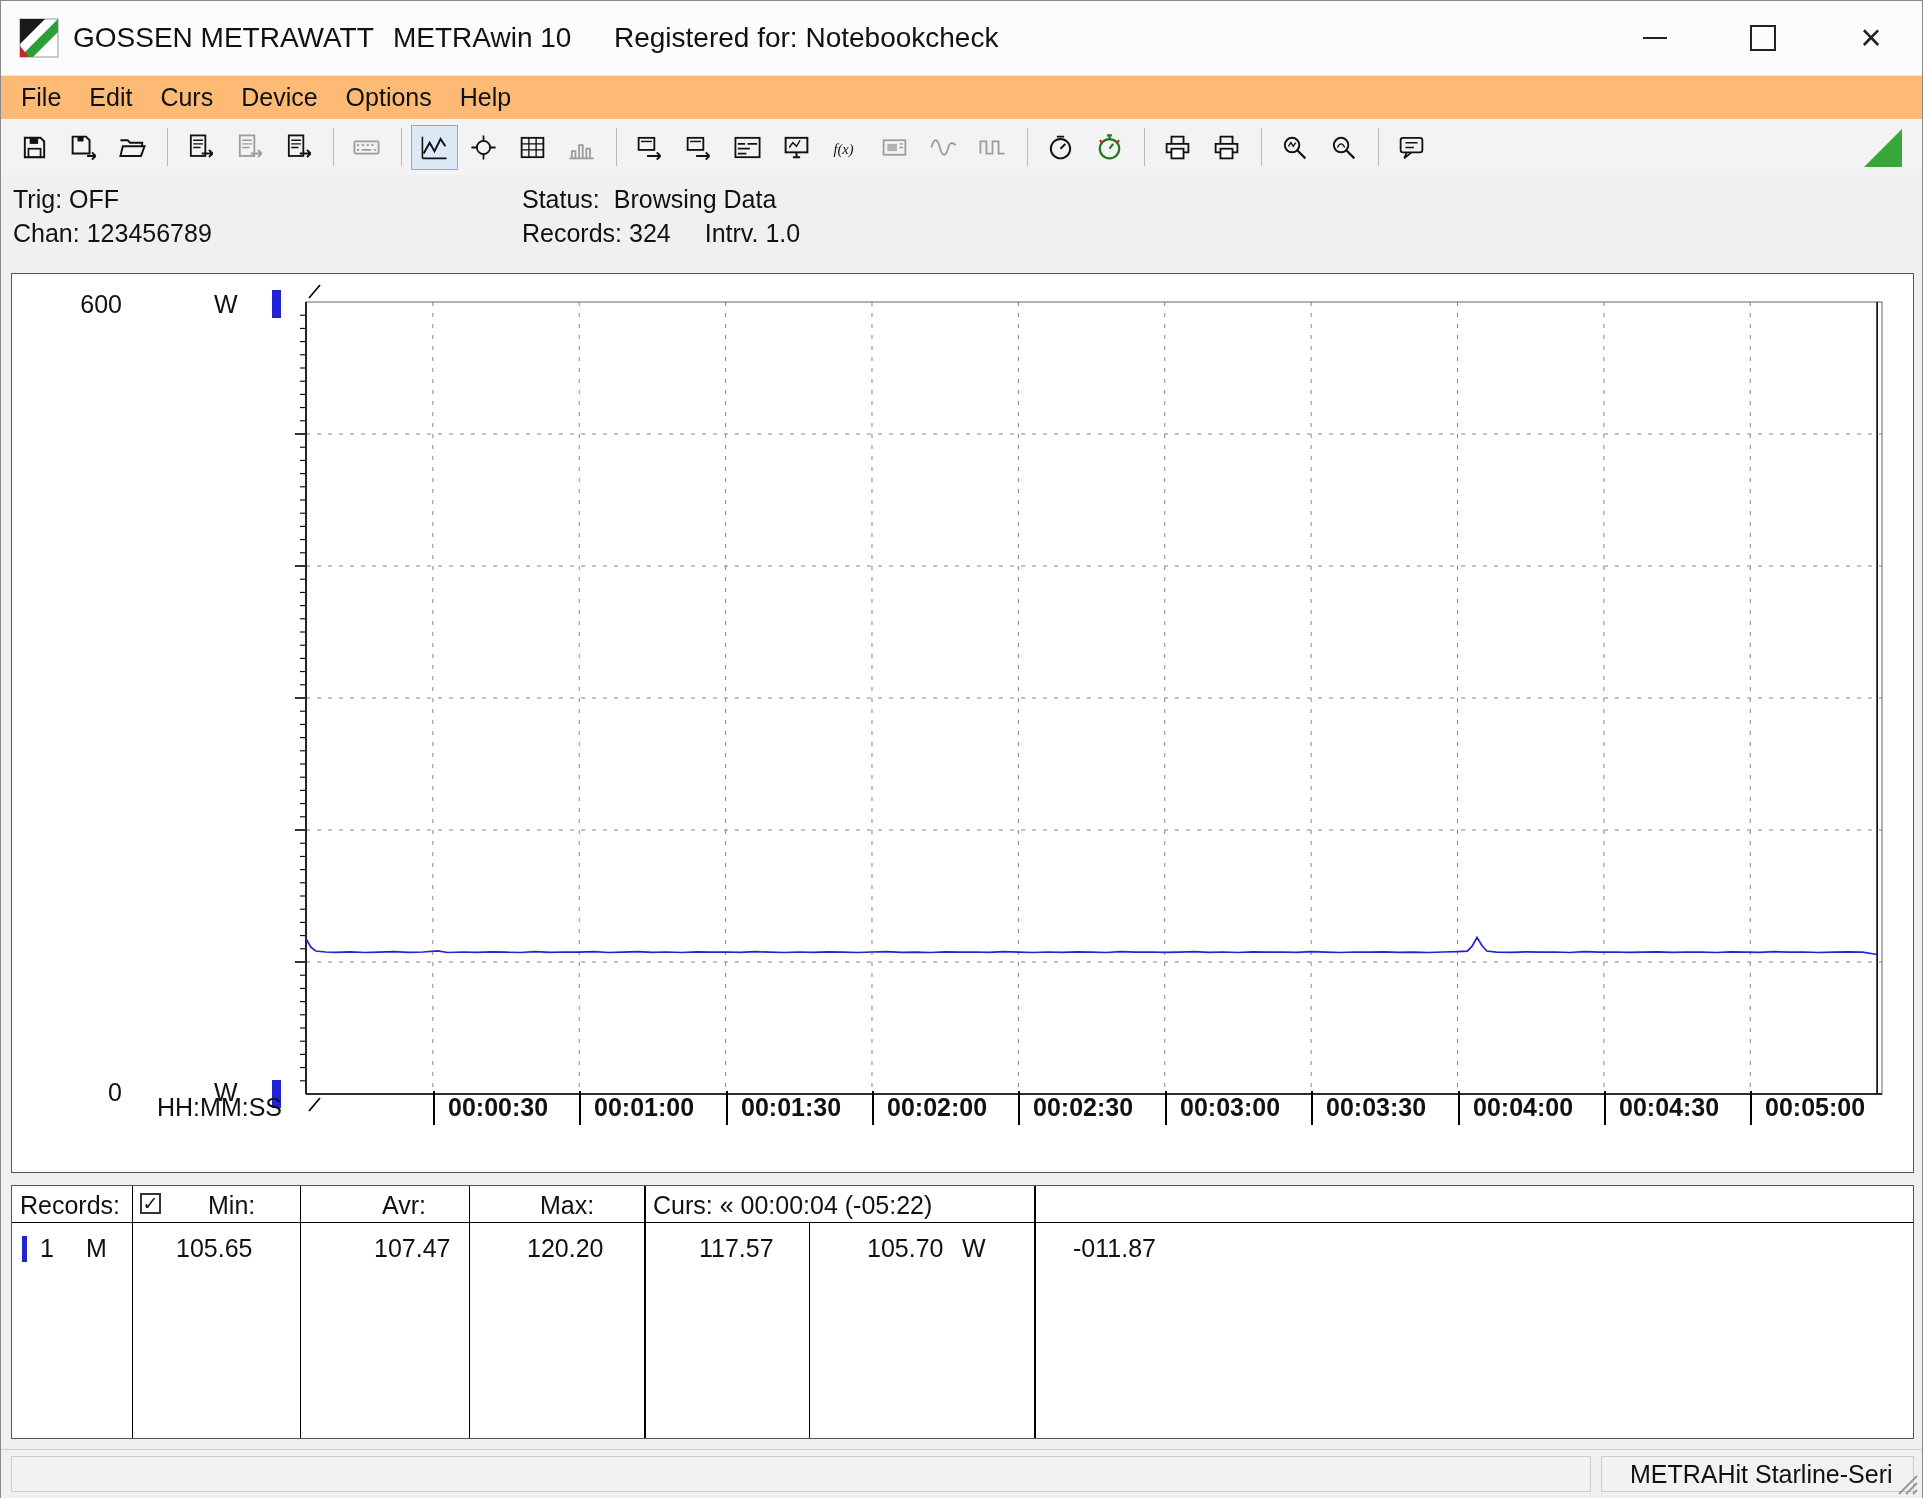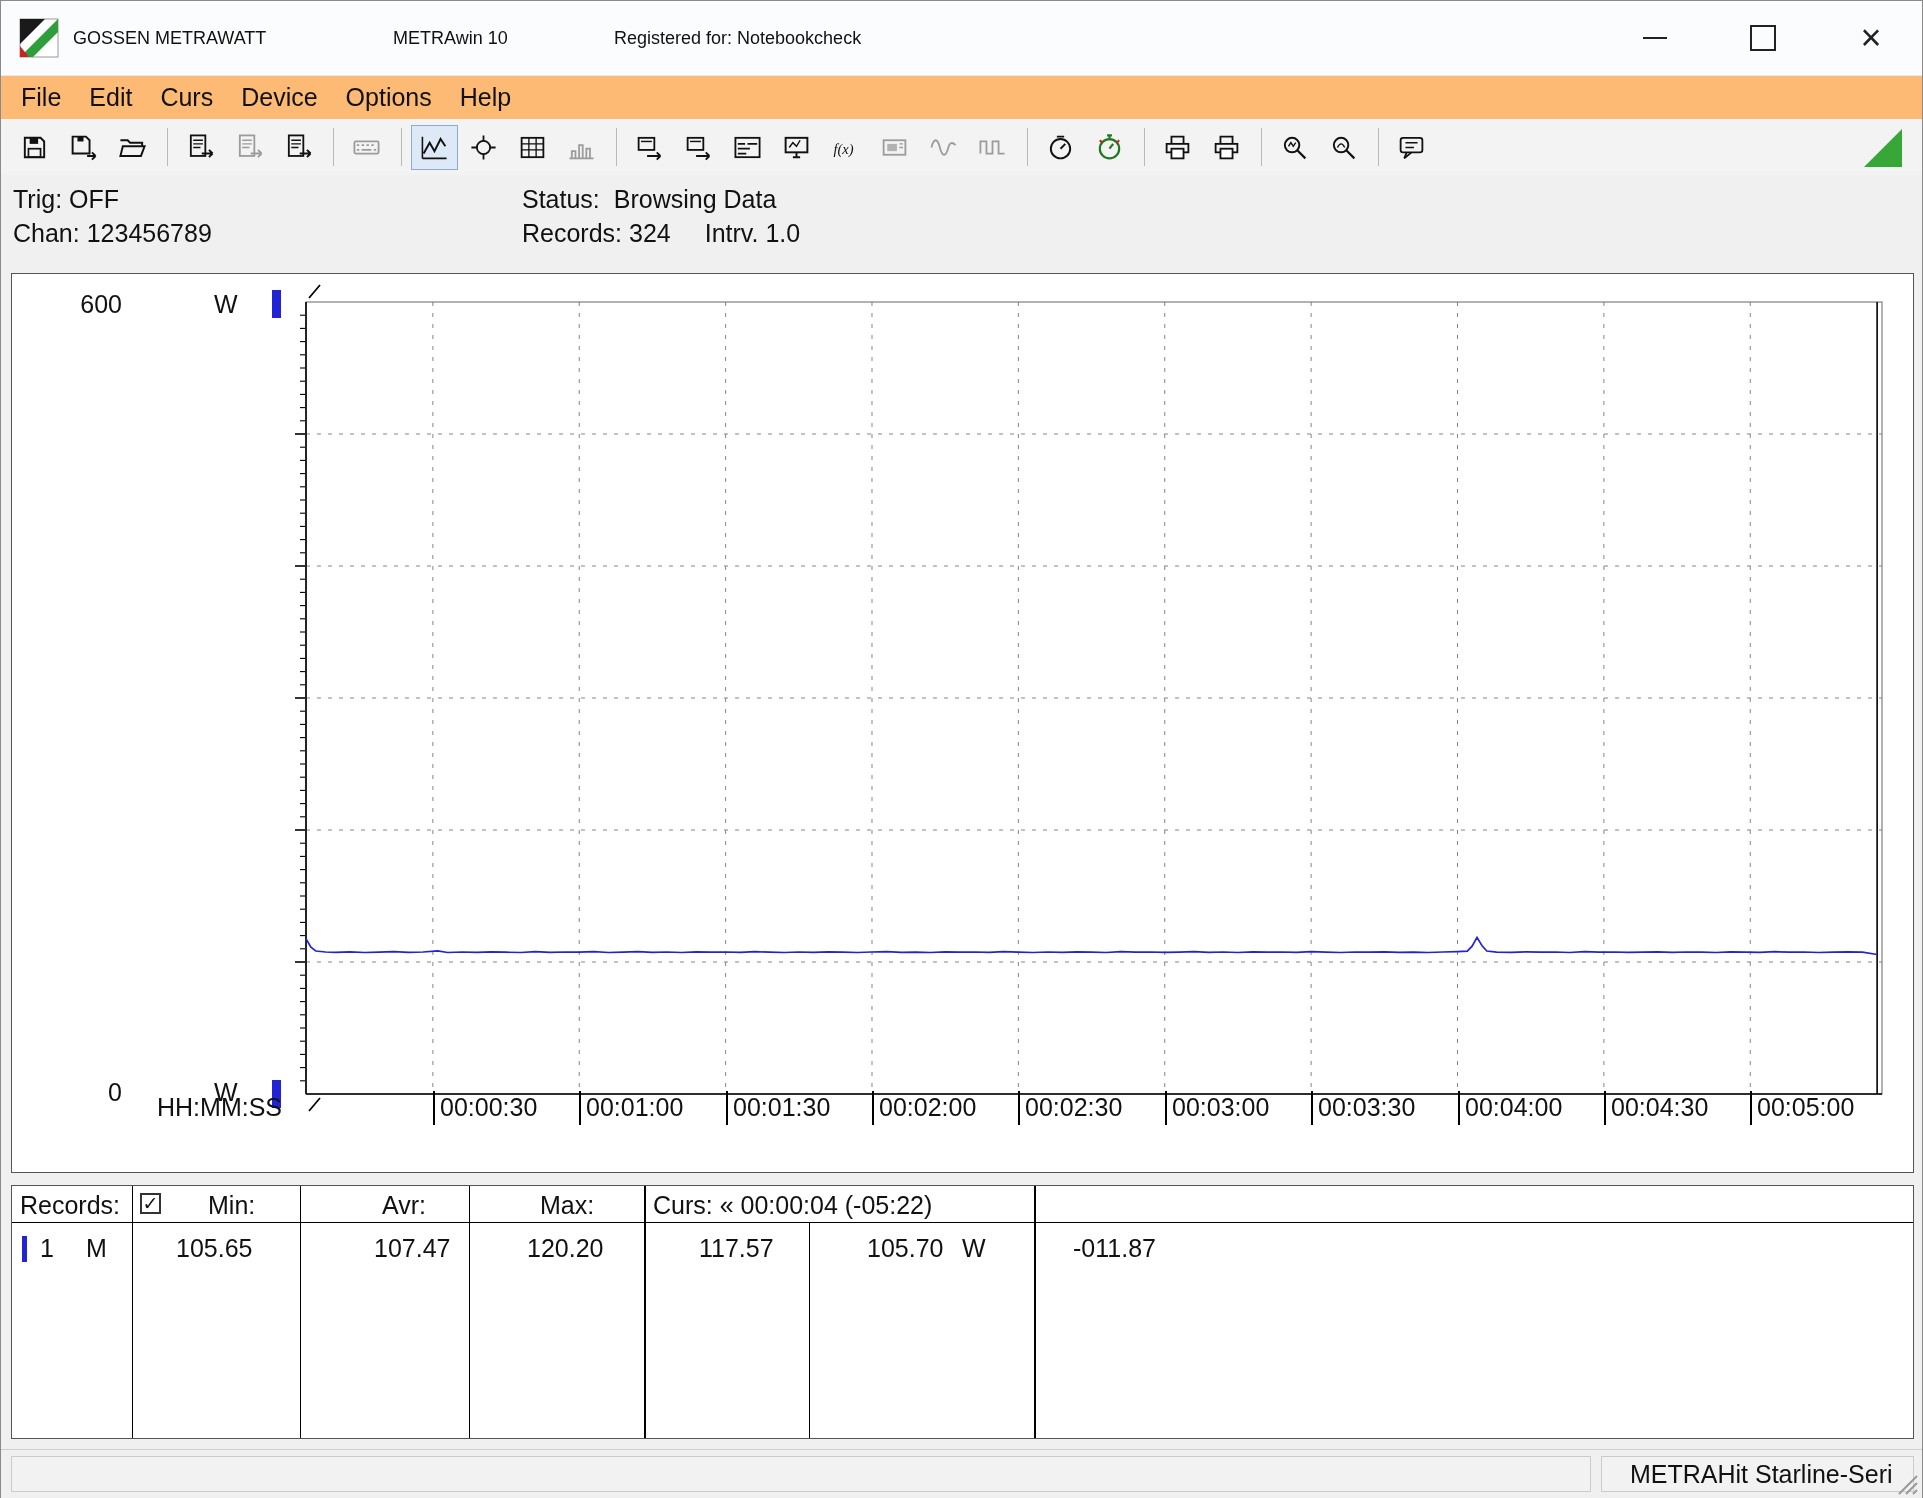--- a/index.html
+++ b/index.html
@@ -1,21 +1,21 @@
 <!DOCTYPE html>
 <html><head>
 <meta charset="utf-8">
 <style>
   html,body{margin:0;padding:0;overflow:hidden;}
   body{width:1923px;height:1498px;position:relative;font-family:"Liberation Sans",sans-serif;color:#111;background:#f0f0f0;}
   #window{position:absolute;inset:0;border:1px solid #8a8a8a;box-sizing:border-box;background:#f0f0f0;}
 
   
   #titlebar{position:absolute;left:0;top:0;width:100%;height:74px;background:#fbfcfd;border-bottom:1px solid #e8e8e8;}
-  #titlebar .t{position:absolute;top:0;height:74px;line-height:74px;font-size:18px;white-space:nowrap;}
+  #titlebar .t{position:absolute;top:0;height:74px;line-height:74px;font-size:28px;white-space:nowrap;}
   #app-icon{position:absolute;left:18px;top:17px;width:40px;height:40px;}
   .wctl{position:absolute;top:0;width:64px;height:74px;display:flex;align-items:center;justify-content:center;cursor:default;background:none;border:none;}
   #btn-min{left:1622px;}#btn-max{left:1730px;}#btn-close{left:1838px;}
   #btn-min .bar{width:24px;height:2px;background:#222;}
   #btn-max .box{width:22px;height:22px;border:2px solid #222;}
   #btn-close .x{font-size:36px;color:#222;line-height:1;}
 
   
   #menubar{position:absolute;left:0;top:75px;width:100%;height:43px;background:#fdba74;display:flex;align-items:center;padding-left:6px;box-sizing:border-box;}
   .menu-item{font-size:25px;padding:4px 14px;cursor:default;}
@@ -50,21 +50,21 @@
   .ylab{position:absolute;font-size:25px;}
   #y-top-val{left:36px;top:16px;width:74px;text-align:right;}
   #y-top-unit{left:202px;top:16px;}
   #y-bot-val{left:36px;top:804px;width:74px;text-align:right;}
   #y-bot-unit{left:202px;top:804px;}
   .chan-chip{position:absolute;left:260px;width:9px;height:28px;background:#2323d6;}
   #chip-top{top:16px;}
   #chip-bot{top:806px;}
   #x-labels{position:absolute;left:0;top:808px;width:100%;height:38px;font-size:25px;margin-top:9px;}
   #x-axis-title{position:absolute;left:145px;top:2px;}
-  .xtick{position:absolute;top:0;border-left:2px solid #000;padding-left:5px;height:34px;line-height:32px;white-space:nowrap;}
+  .xtick{position:absolute;top:0;border-left:2px solid #000;padding-left:13px;height:34px;line-height:32px;white-space:nowrap;font-weight:bold;}
 
   
   #readout{position:absolute;left:10px;top:1184px;width:1903px;height:254px;background:#fff;border:1px solid #555;box-sizing:border-box;font-size:25px;}
   .vline{position:absolute;top:0;bottom:0;width:1px;background:#000;}
   .vline.thick{width:2px;}
   .vline.below-header{top:36px;}
   #header-line{position:absolute;left:0;top:36px;width:100%;height:1px;background:#000;}
   .hdr{position:absolute;top:5px;white-space:nowrap;}
   .cell{position:absolute;top:48px;white-space:nowrap;}
   #chk{position:absolute;left:128px;top:7px;width:21px;height:21px;border:2px solid #333;box-sizing:border-box;font-size:19px;line-height:17px;text-align:center;background:#fff;}

